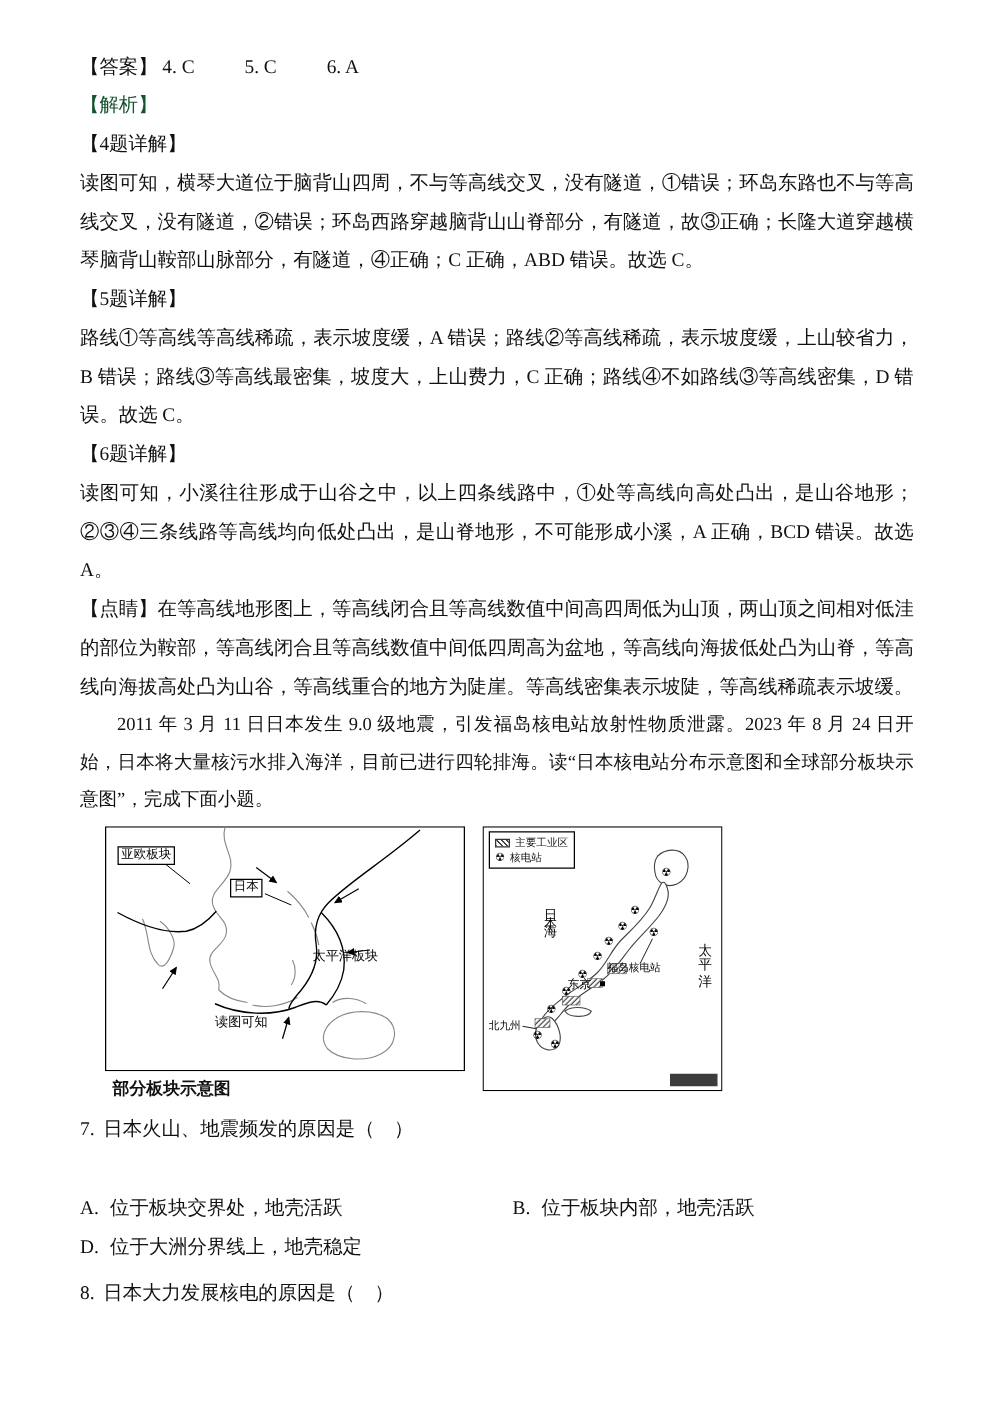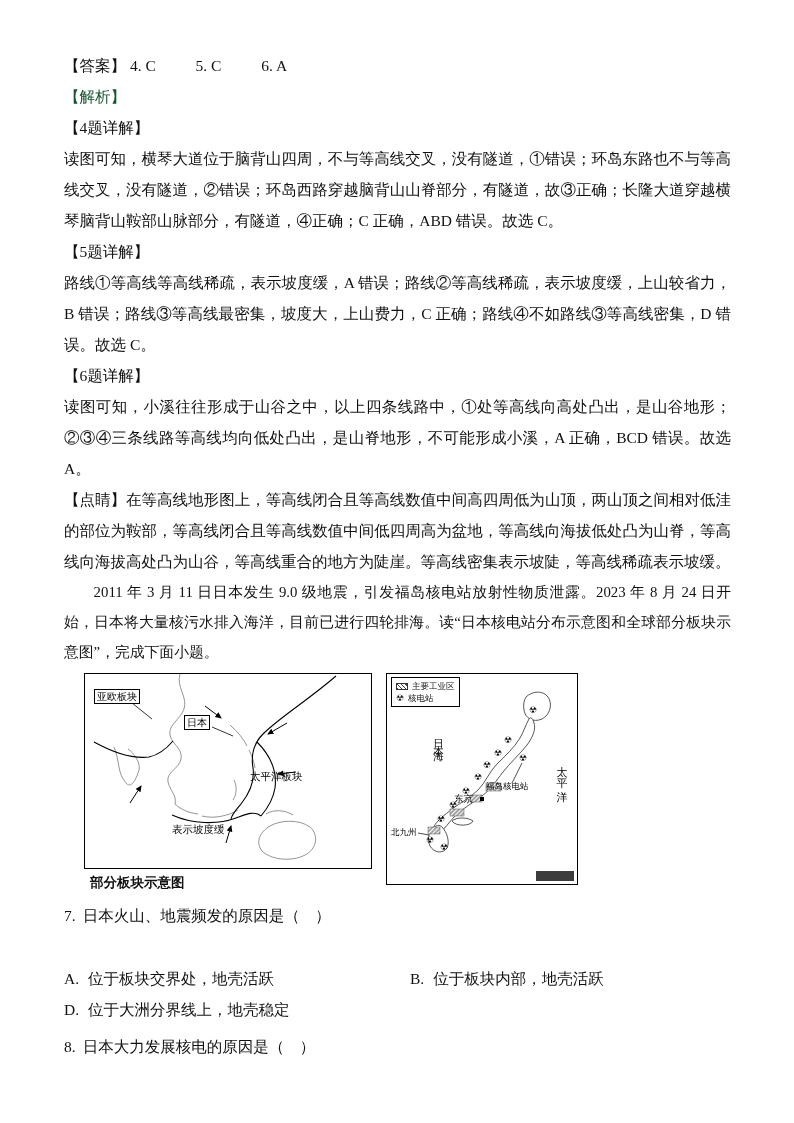--- a/index.html
+++ b/index.html
@@ -2,34 +2,34 @@
 <html><head>
 <meta charset="utf-8">
 <style>
   * { box-sizing: border-box; }
   html, body { margin: 0; padding: 0; }
   body {
     width: 794px; height: 1123px; background: #ffffff;
     font-family: "Liberation Serif", "DejaVu Serif", serif;
     color: #111;
   }
-  .page { width: 794px; height: 1095px; padding: 50px 63px 16px 64px; overflow: hidden; }
+  .page { width: 794px; height: 1095px; padding: 38px 63px 16px 64px; overflow: hidden; }
   .line, .body, .stem { font-size: 15.5px; line-height: 31px; margin: 0; }
   .body { text-align: justify; }
   .answers .ans-item { margin-right: 36px; }
   .analysis { color: #14532d; }
   .intro { text-indent: 2em; font-size: 14.8px; line-height: 30px; }
   
   .maps { display: flex; align-items: flex-start; gap: 14px; margin: 6px 0 8px 20px; }
   figure { margin: 0; }
   .map-canvas { position: relative; }
   .map-canvas svg { display: block; }
   .map-label {
     position: absolute; white-space: nowrap; color: #000;
-    font-family: Liberation Sans, sans-serif;
+    font-family: Liberation Mono, monospace;
   }
   .boxed { border: 1px solid #000; background: #fff; padding: 0 2px; line-height: 13px; }
   .vertical { writing-mode: vertical-rl; }
   .map-caption { font-size: 13.5px; font-weight: bold; padding: 5px 0 0 6px; }
   
   .legend {
     position: absolute; left: 5px; top: 4px; border: 1px solid #000; background: #fff;
     padding: 2px 4px; font-size: 8.5px; line-height: 12px;
     font-family: "Liberation Sans", "DejaVu Sans", sans-serif;
   }
@@ -108,21 +108,21 @@
             <path d="M121,33 L137,45"></path>
           </g>
           <g stroke="#000" stroke-width="0.8">
             <line x1="48" y1="30" x2="68" y2="46"></line>
             <line x1="128" y1="54" x2="149" y2="63"></line>
           </g>
         </svg>
         <div class="map-label boxed" style="left:10px;top:16px;font-size:10px;">亚欧板块</div>
         <div class="map-label boxed" style="left:100px;top:42px;font-size:10px;">日本</div>
         <div class="map-label" style="left:166px;top:97px;font-size:10.5px;">太平洋板块</div>
-        <div class="map-label" style="left:88px;top:150px;font-size:10.5px;">表示坡度缓</div>
+        <div class="map-label" style="left:88px;top:150px;font-size:10.5px;">读图可知</div>
       </div>
       <figcaption class="map-caption">部分板块示意图</figcaption>
     </figure>
 
     <figure>
       <div class="map-canvas" style="width:192px;height:212px;">
         <svg width="192" height="212" viewBox="0 0 192 212">
           <defs>
             <pattern id="hatch2" width="3" height="3" patternUnits="userSpaceOnUse" patternTransform="rotate(45)">
               <rect width="3" height="3" fill="#fff"></rect>

